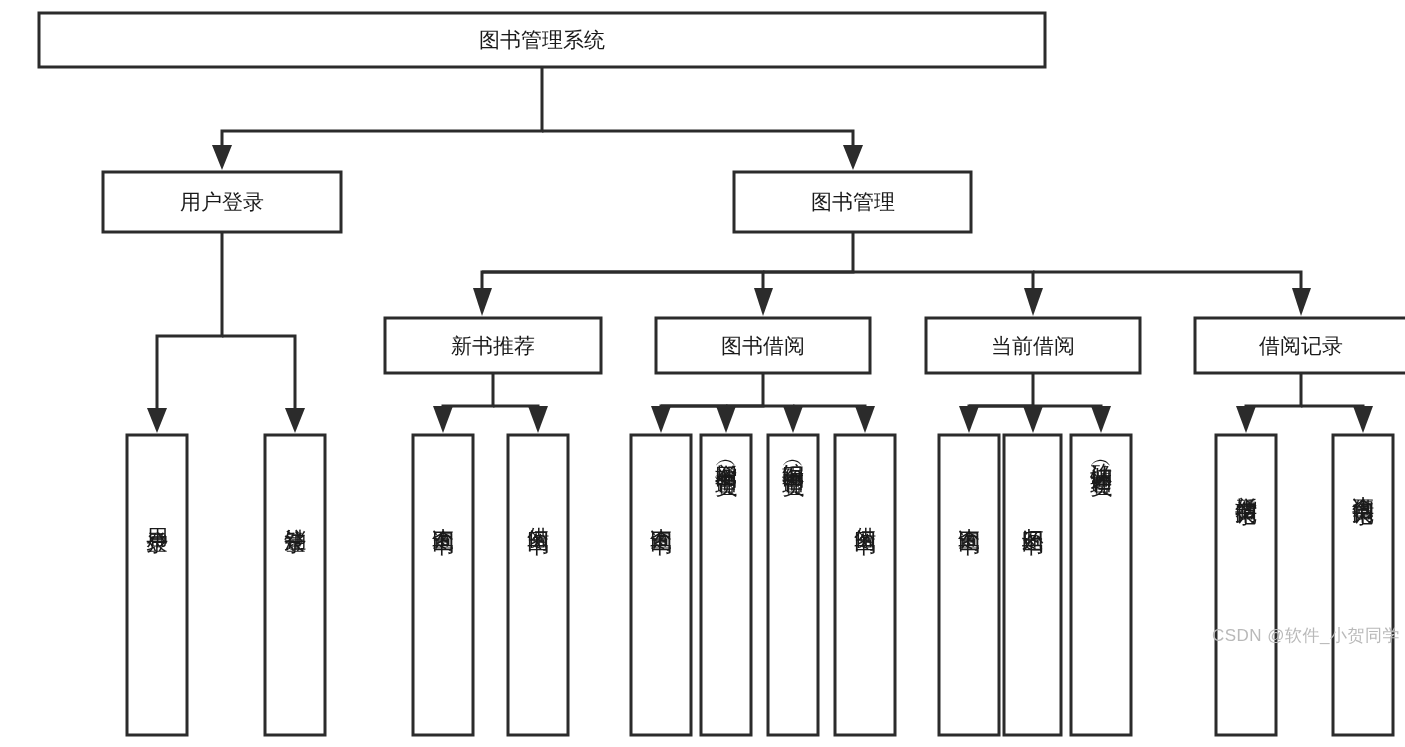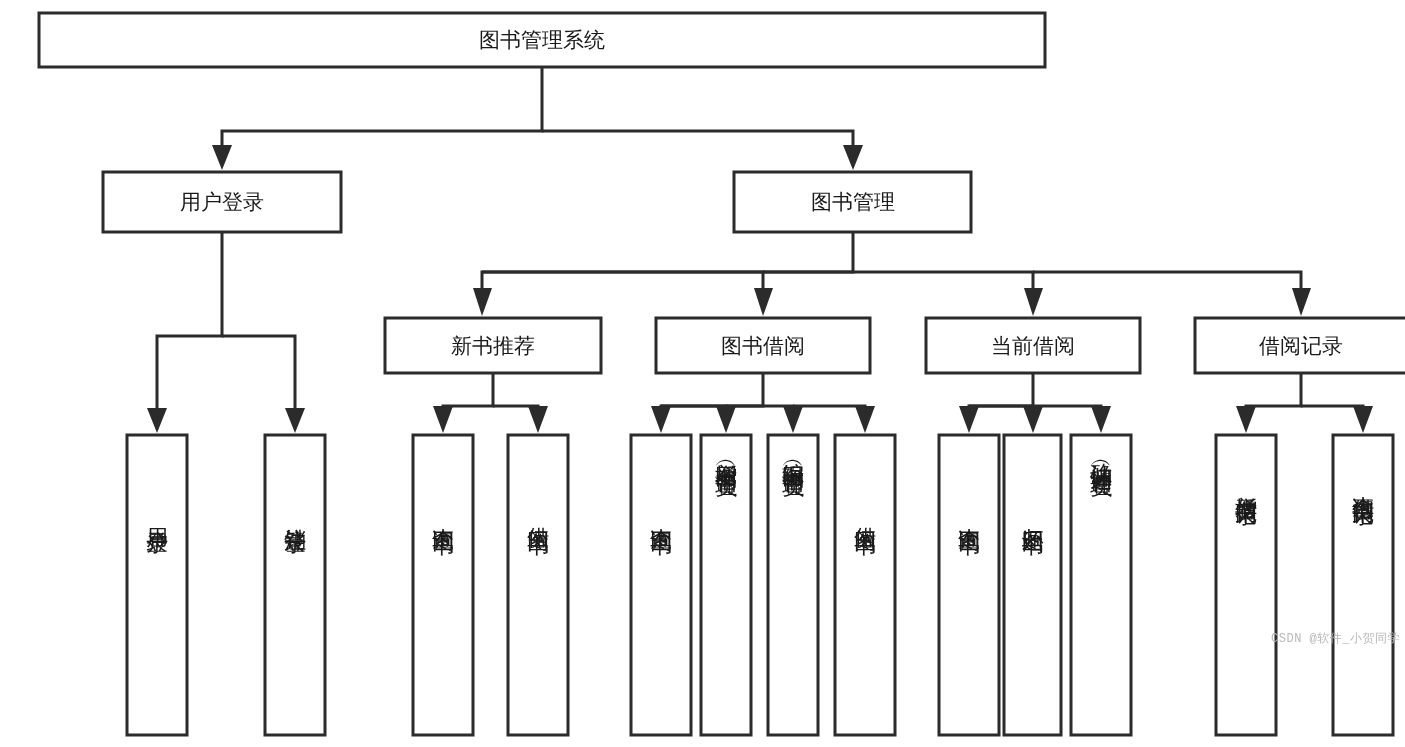--- a/index.html
+++ b/index.html
@@ -62,22 +62,22 @@
     font-size: 22px;
     line-height: 1.12;
     letter-spacing: 2px;
     color: #1a1a1a;
     white-space: nowrap;
   }
   .watermark {
     position: absolute;
     right: 28px;
     bottom: 8px;
-    font-family: Liberation Mono, monospace;
-    font-size: 12px;
+    font-family: Liberation Sans, sans-serif;
+    font-size: 17px;
     color: #b9b9b9;
     letter-spacing: 0.5px;
     white-space: nowrap;
   }
 </style>
 </head>
 <body>
 
 <div id="diagram-root">
 

